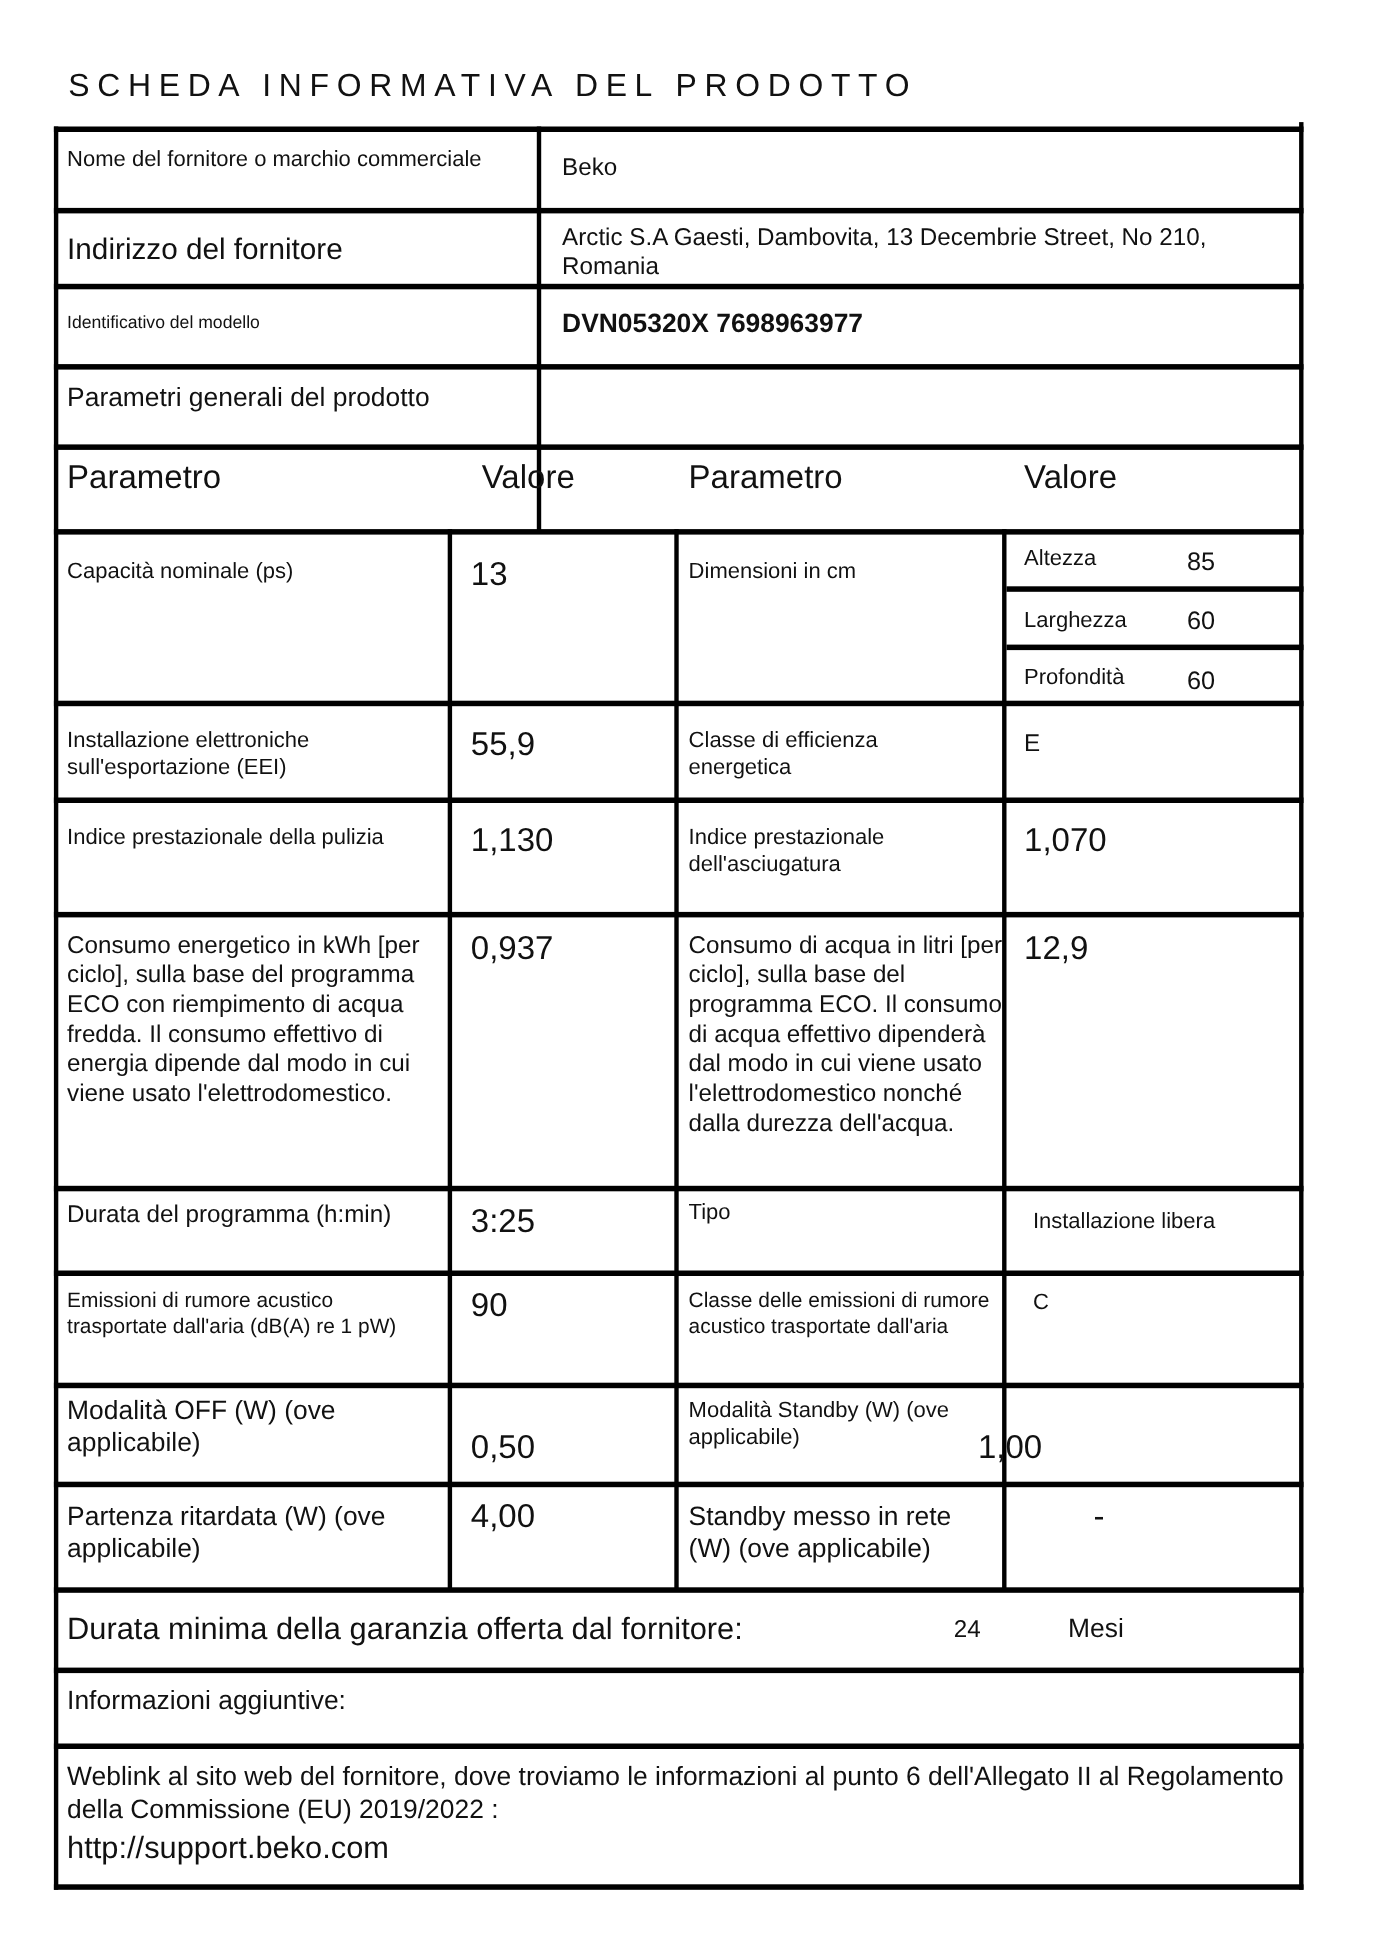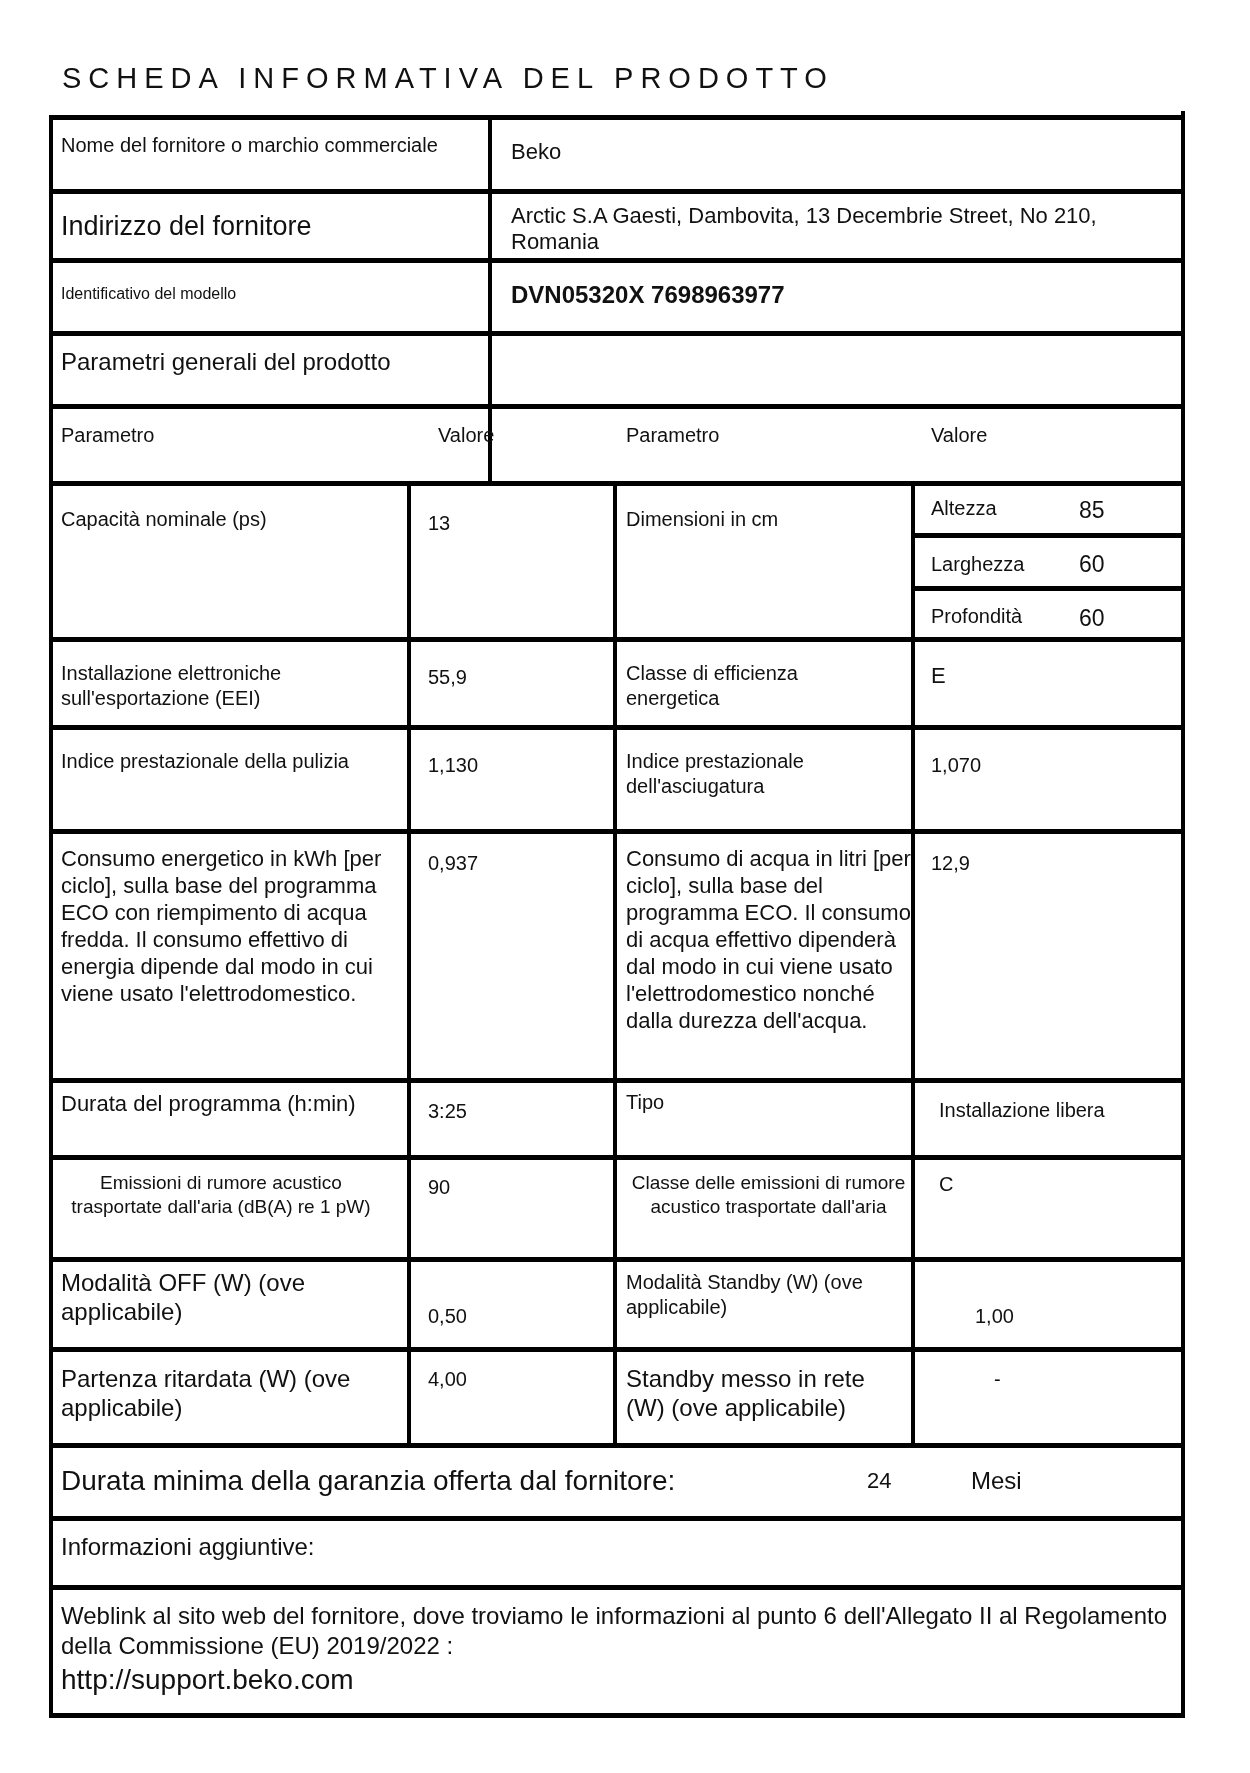--- a/index.html
+++ b/index.html
@@ -3,22 +3,22 @@
 <meta charset="utf-8">
 <style>
   html,body{margin:0;padding:0;background:#fff;}
   body{width:1250px;height:1773px;position:relative;overflow:hidden;font-family:"Liberation Sans",sans-serif;color:#111;}
   .title{position:absolute;left:62px;top:62px;font-size:29px;letter-spacing:7px;}
   .table{position:absolute;left:49px;top:115px;width:1136px;height:1201px;}
   .hl{position:absolute;left:0;width:1136px;height:5px;background:#000;}
   .vl{position:absolute;width:4px;background:#000;}
   .cell{position:absolute;font-size:22px;line-height:27px;}
   .sm{font-size:20px;line-height:25px;}
-  .xs{font-size:19px;line-height:24px;text-align:center;}
-  .lg{font-size:20px;line-height:30px;}
+  .xs{font-size:19px;line-height:24px;}
+  .lg{font-size:30px;line-height:30px;}
   .b{font-weight:bold;}
 </style>
 </head>
 <body>
 
 <div class="title">SCHEDA INFORMATIVA DEL PRODOTTO</div>
 
 <div class="table">
 
   <div class="hl" style="top:0"></div>
@@ -93,21 +93,21 @@
   <div class="cell sm" style="left:890px;top:983px">Installazione libera</div>
 
   <div class="cell xs" style="left:12px;top:1056px;width:320px">Emissioni di rumore acustico trasportate dall'aria (dB(A) re 1 pW)</div>
   <div class="cell lg" style="left:379px;top:1057px">90</div>
   <div class="cell xs" style="left:577px;top:1056px;width:285px">Classe delle emissioni di rumore acustico trasportate dall'aria</div>
   <div class="cell sm" style="left:890px;top:1057px">C</div>
 
   <div class="cell lg" style="left:12px;top:1153px;width:320px;font-size:24px;line-height:29px">Modalità OFF (W) (ove applicabile)</div>
   <div class="cell lg" style="left:379px;top:1186px">0,50</div>
   <div class="cell sm" style="left:577px;top:1155px;width:300px">Modalità Standby (W) (ove applicabile)</div>
-  <div class="cell lg" style="left:926px;top:1186px">1,00</div>
+  <div class="cell lg" style="left:840px;top:1186px">1,00</div>
 
   <div class="cell lg" style="left:12px;top:1249px;width:330px;font-size:24px;line-height:29px">Partenza ritardata (W) (ove applicabile)</div>
   <div class="cell lg" style="left:379px;top:1249px">4,00</div>
   <div class="cell lg" style="left:577px;top:1249px;width:280px;font-size:24px;line-height:29px">Standby messo in rete (W) (ove applicabile)</div>
   <div class="cell lg" style="left:945px;top:1249px">-</div>
 
   <div class="cell" style="left:12px;top:1352px;font-size:28px">Durata minima della garanzia offerta dal fornitore:</div>
   <div class="cell" style="left:818px;top:1352px">24</div>
   <div class="cell" style="left:922px;top:1352px;font-size:24px">Mesi</div>
 

